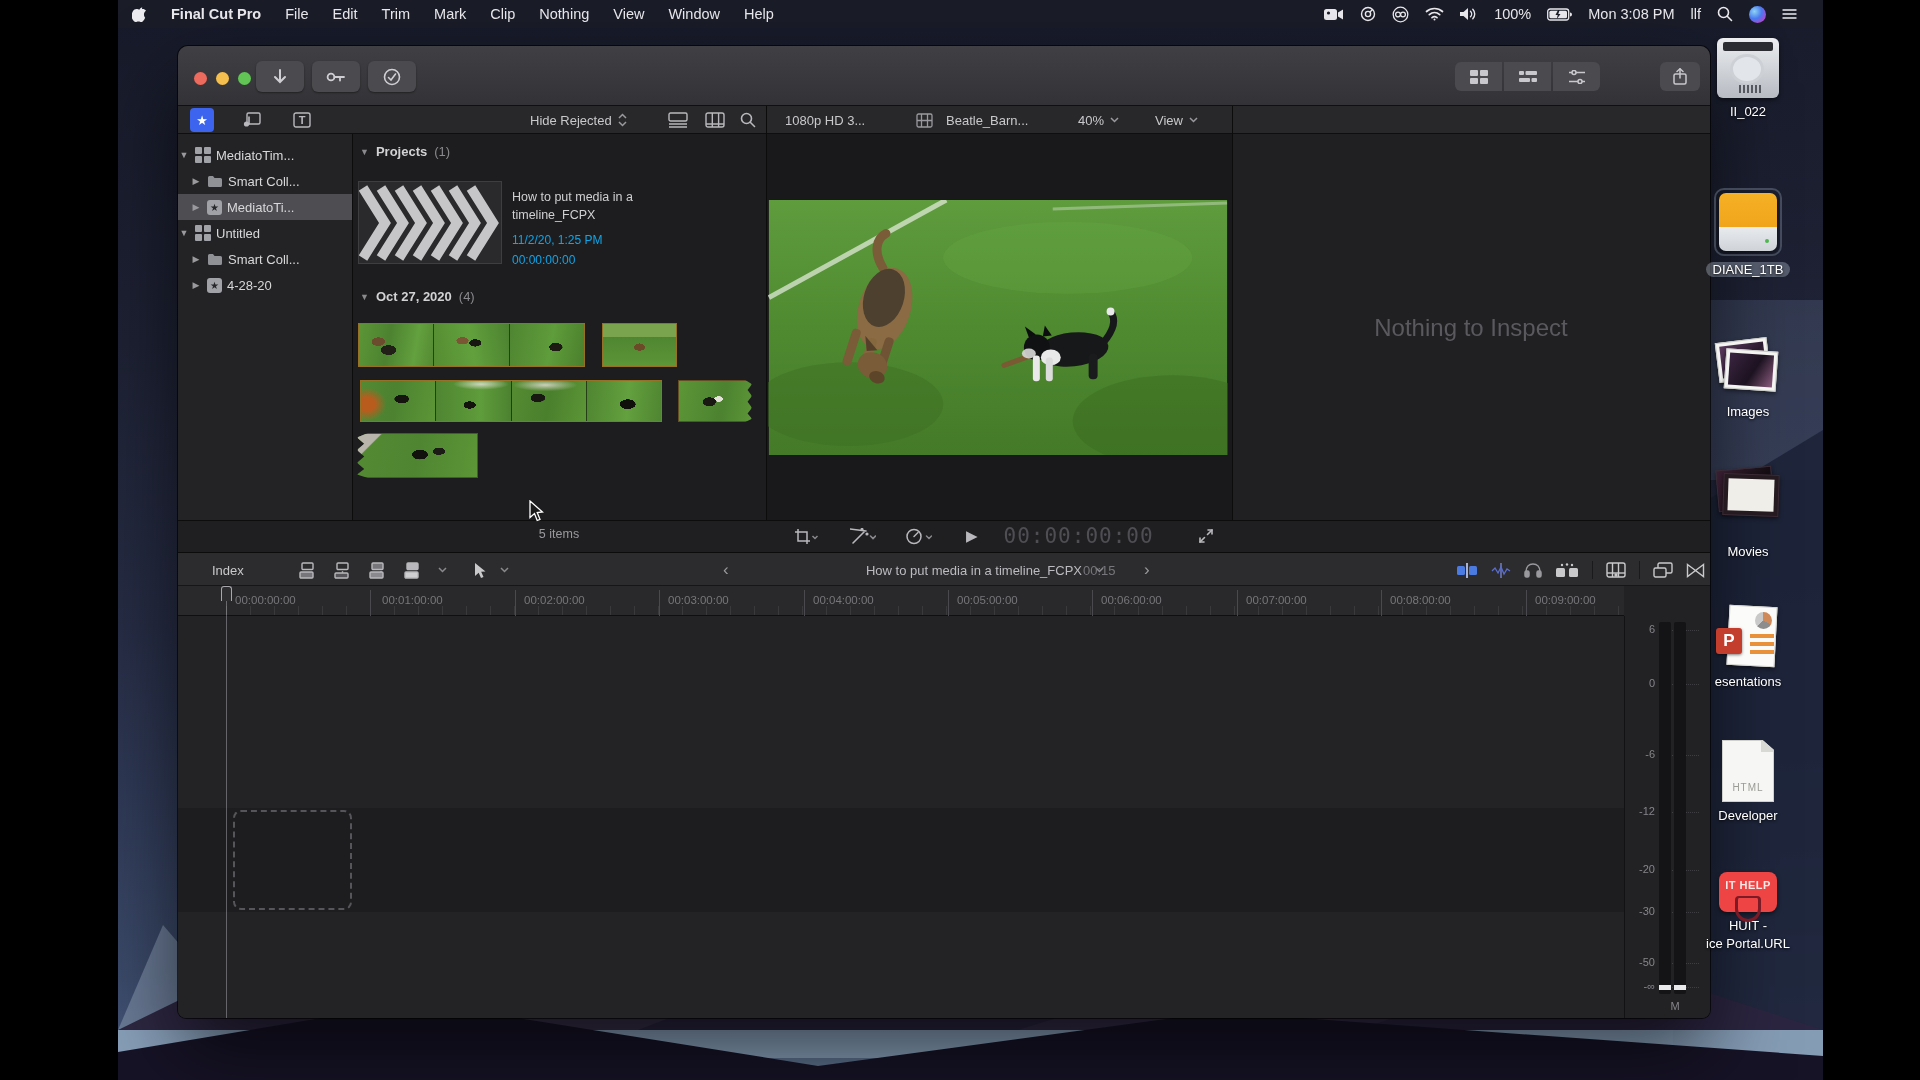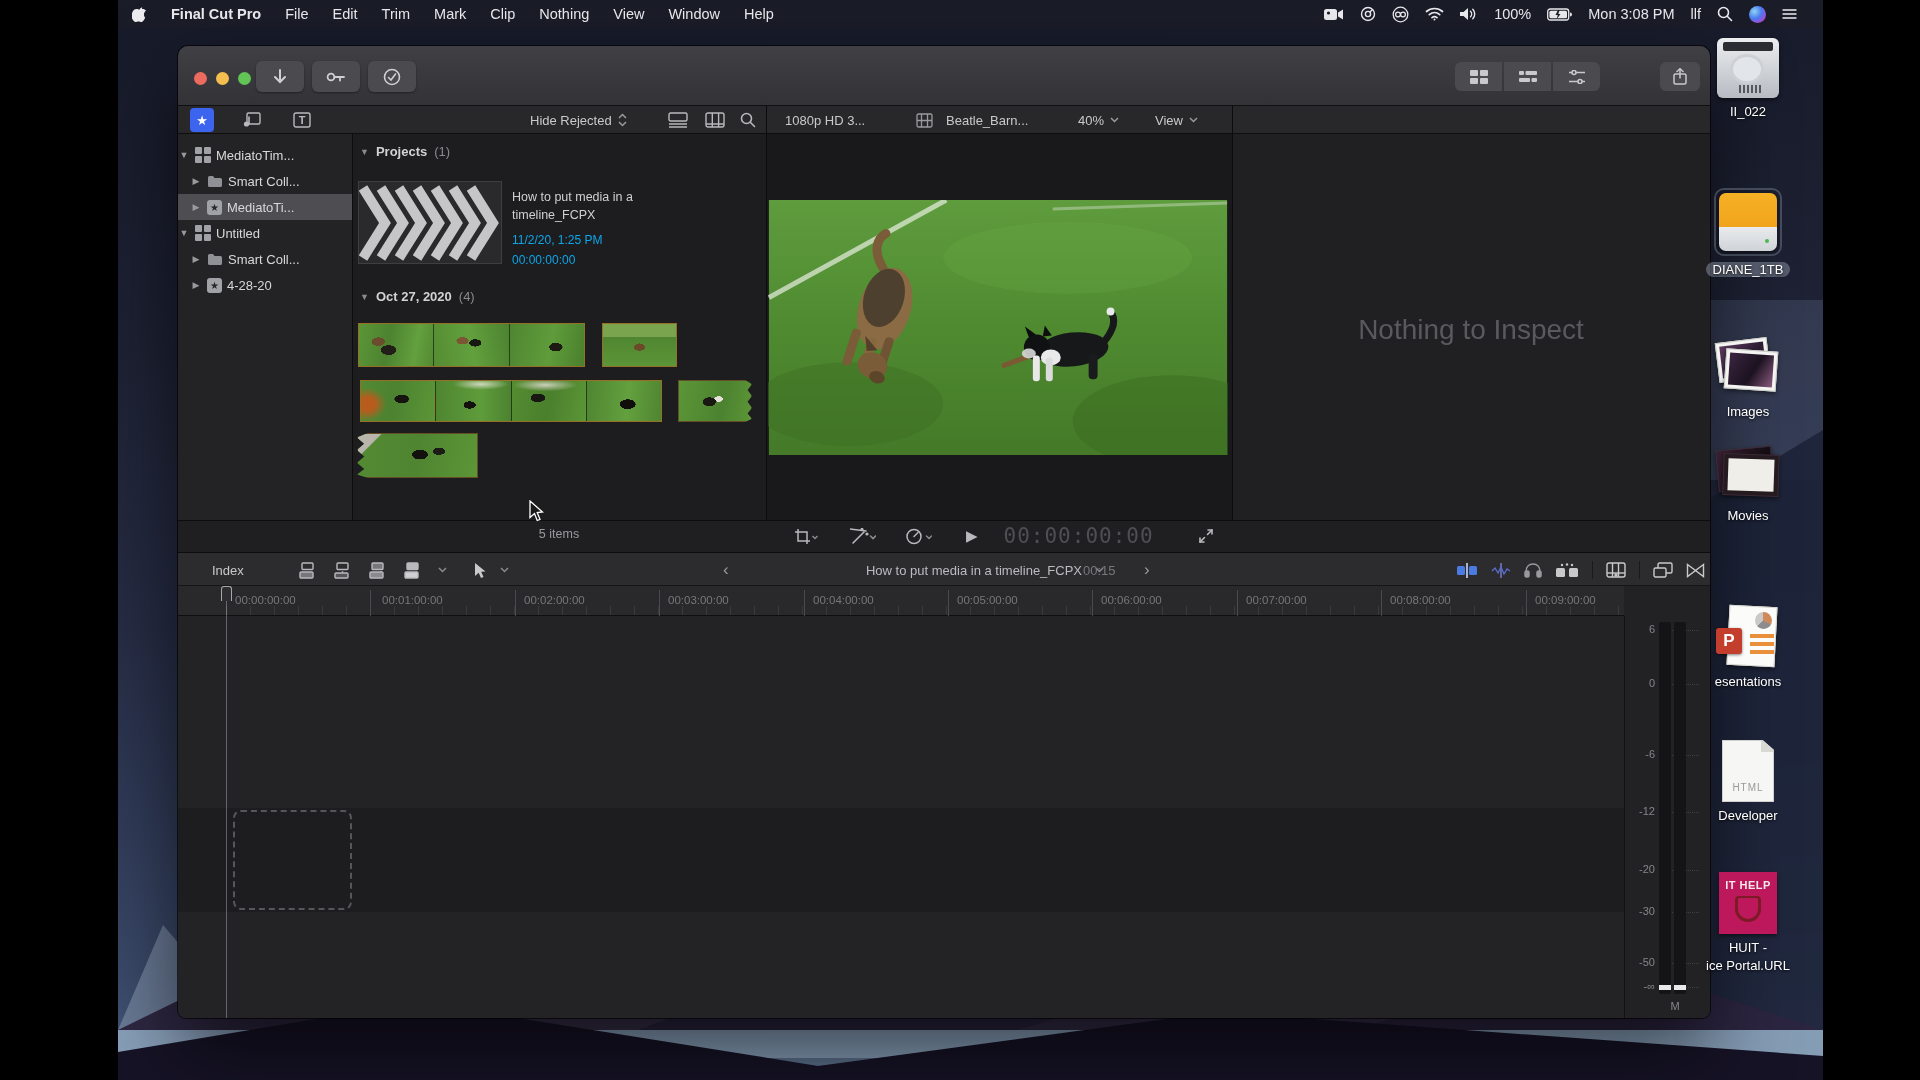--- a/index.html
+++ b/index.html
@@ -56,21 +56,21 @@
   .ic-ppt .pie{position:absolute;right:8px;top:6px;width:17px;height:17px;border-radius:50%;
     background:conic-gradient(#d08a5a 0 120deg,#8d8d8d 120deg 230deg,#c9c9c9 230deg 360deg);}
   .ic-ppt .lines{position:absolute;right:6px;top:28px;width:24px;height:20px;
     background:repeating-linear-gradient(#e8913a 0 4px,transparent 4px 8px);}
   .ic-ppt .pbox{position:absolute;left:0;top:22px;width:26px;height:26px;background:#c43e2e;border-radius:3px;
     color:#fff;font-weight:700;font-size:17px;display:flex;align-items:center;justify-content:center;box-shadow:0 1px 3px rgba(0,0,0,.5);}
   .ic-html{position:relative;width:52px;height:62px;background:#f6f6f4;border:1px solid #d0d0cc;box-shadow:0 2px 4px rgba(0,0,0,.5);
     clip-path:polygon(0 0,78% 0,100% 16%,100% 100%,0 100%);}
   .ic-html .fold{position:absolute;right:0;top:0;width:12px;height:11px;background:#d8d8d4;}
   .ic-html .txt{position:absolute;left:0;right:0;bottom:8px;text-align:center;font-size:10px;color:#9a9a96;letter-spacing:1px;}
-  .ic-ithelp{width:58px;height:62px;background:#be185d;border-radius:0;position:relative;box-shadow:0 2px 4px rgba(0,0,0,.5);}
+  .ic-ithelp{width:58px;height:40px;background:#ef4444;border-radius:8px;position:relative;box-shadow:0 2px 4px rgba(0,0,0,.5);}
   .ic-ithelp .t{position:absolute;left:0;right:0;top:7px;text-align:center;color:#f3e9e9;font-weight:700;font-size:11px;letter-spacing:.5px;}
   .ic-ithelp .shield{position:absolute;left:16px;top:24px;width:26px;height:26px;border:3px solid #7c1a26;
     border-radius:4px 4px 13px 13px;border-top-width:2px;}
 
   
   .win{position:absolute;left:178px;top:46px;width:1532px;height:972px;border-radius:10px 10px 8px 8px;overflow:hidden;
     background:#222224;box-shadow:0 35px 80px rgba(0,0,0,.6),0 0 0 1px rgba(0,0,0,.65);}
   .titlebar{position:absolute;left:0;top:0;width:100%;height:60px;background:linear-gradient(#404044,#333337);border-bottom:1px solid #101012;}
   .tl{position:absolute;top:26px;width:13px;height:13px;border-radius:50%;}
   .tl.r{left:16px;background:#ec6a5e;} .tl.y{left:38px;background:#f5bf4f;} .tl.g{left:60px;background:#61c454;}
@@ -108,21 +108,21 @@
   .thumb{position:absolute;border:1px solid rgba(190,140,40,.75);display:flex;overflow:hidden;}
   .thumb .seg{flex:1;border-right:1px solid rgba(0,0,0,.55);}
   .thumb .seg:last-child{border-right:none;}
   .torn-r{clip-path:polygon(0 0,91% 0,100% 10%,94% 24%,100% 38%,94% 52%,100% 66%,94% 80%,100% 92%,91% 100%,0 100%);}
   .torn-l{clip-path:polygon(9% 0,100% 0,100% 100%,9% 100%,0 92%,6% 80%,0 66%,6% 52%,0 38%,6% 24%,0 10%);}
   .cursor{position:absolute;z-index:5;}
 
   .viewer{position:absolute;left:588px;top:88px;width:466px;height:386px;background:#19191b;}
   .video{position:absolute;left:2px;top:66px;width:460px;height:255px;}
   .inspector{position:absolute;left:1054px;top:88px;width:478px;height:386px;background:#202023;}
-  .nothing{position:absolute;left:0;right:0;top:180px;text-align:center;color:#59595e;font-size:28px;}
+  .nothing{position:absolute;left:0;right:0;top:180px;text-align:center;color:#59595e;font-size:24px;}
 
   .bottom-band{position:absolute;left:0;top:474px;width:100%;height:32px;background:#1f1f22;border-top:1px solid #0d0d0e;}
   .five-items{position:absolute;left:174px;width:414px;top:481px;text-align:center;color:#9a9a9e;font-size:12.5px;}
   .transport{position:absolute;left:588px;top:474px;width:466px;height:32px;display:flex;align-items:center;color:#b9b9bd;}
   .tc-dim{font-family:"DejaVu Sans Mono",monospace;font-size:21px;color:#4e4e53;letter-spacing:1px;}
 
   .tl-toolbar{position:absolute;left:0;top:506px;width:100%;height:34px;background:#2c2c2f;border-top:1px solid #0c0c0d;border-bottom:1px solid #161618;
     color:#c9c9cc;font-size:13px;}
   .tl-toolbar .abs{position:absolute;top:0;height:34px;display:flex;align-items:center;gap:13px;}
   .nav-ch{color:#9a9a9e;font-size:17px;}
@@ -769,21 +769,21 @@
       <div class="ic-photos">
         <div class="ph p1">
             <div class="img"></div>
           </div>
         <div class="ph p2">
             <div class="img" style="background:linear-gradient(120deg,#3a2440,#1c1220 55%,#8a5a7e);"></div>
           </div>
       </div>
       <div class="dlabel">Images</div>
     </div>
-    <div class="dicon" style="top:416px;">
+    <div class="dicon" style="top:436px;gap:16px;">
       <div class="ic-movies">
         <div class="mv m1"></div>
         <div class="mv m2">
             <div class="scr"></div>
           </div>
       </div>
       <div class="dlabel">Movies</div>
     </div>
     <div class="dicon" style="top:576px;">
       <div class="ic-ppt">

